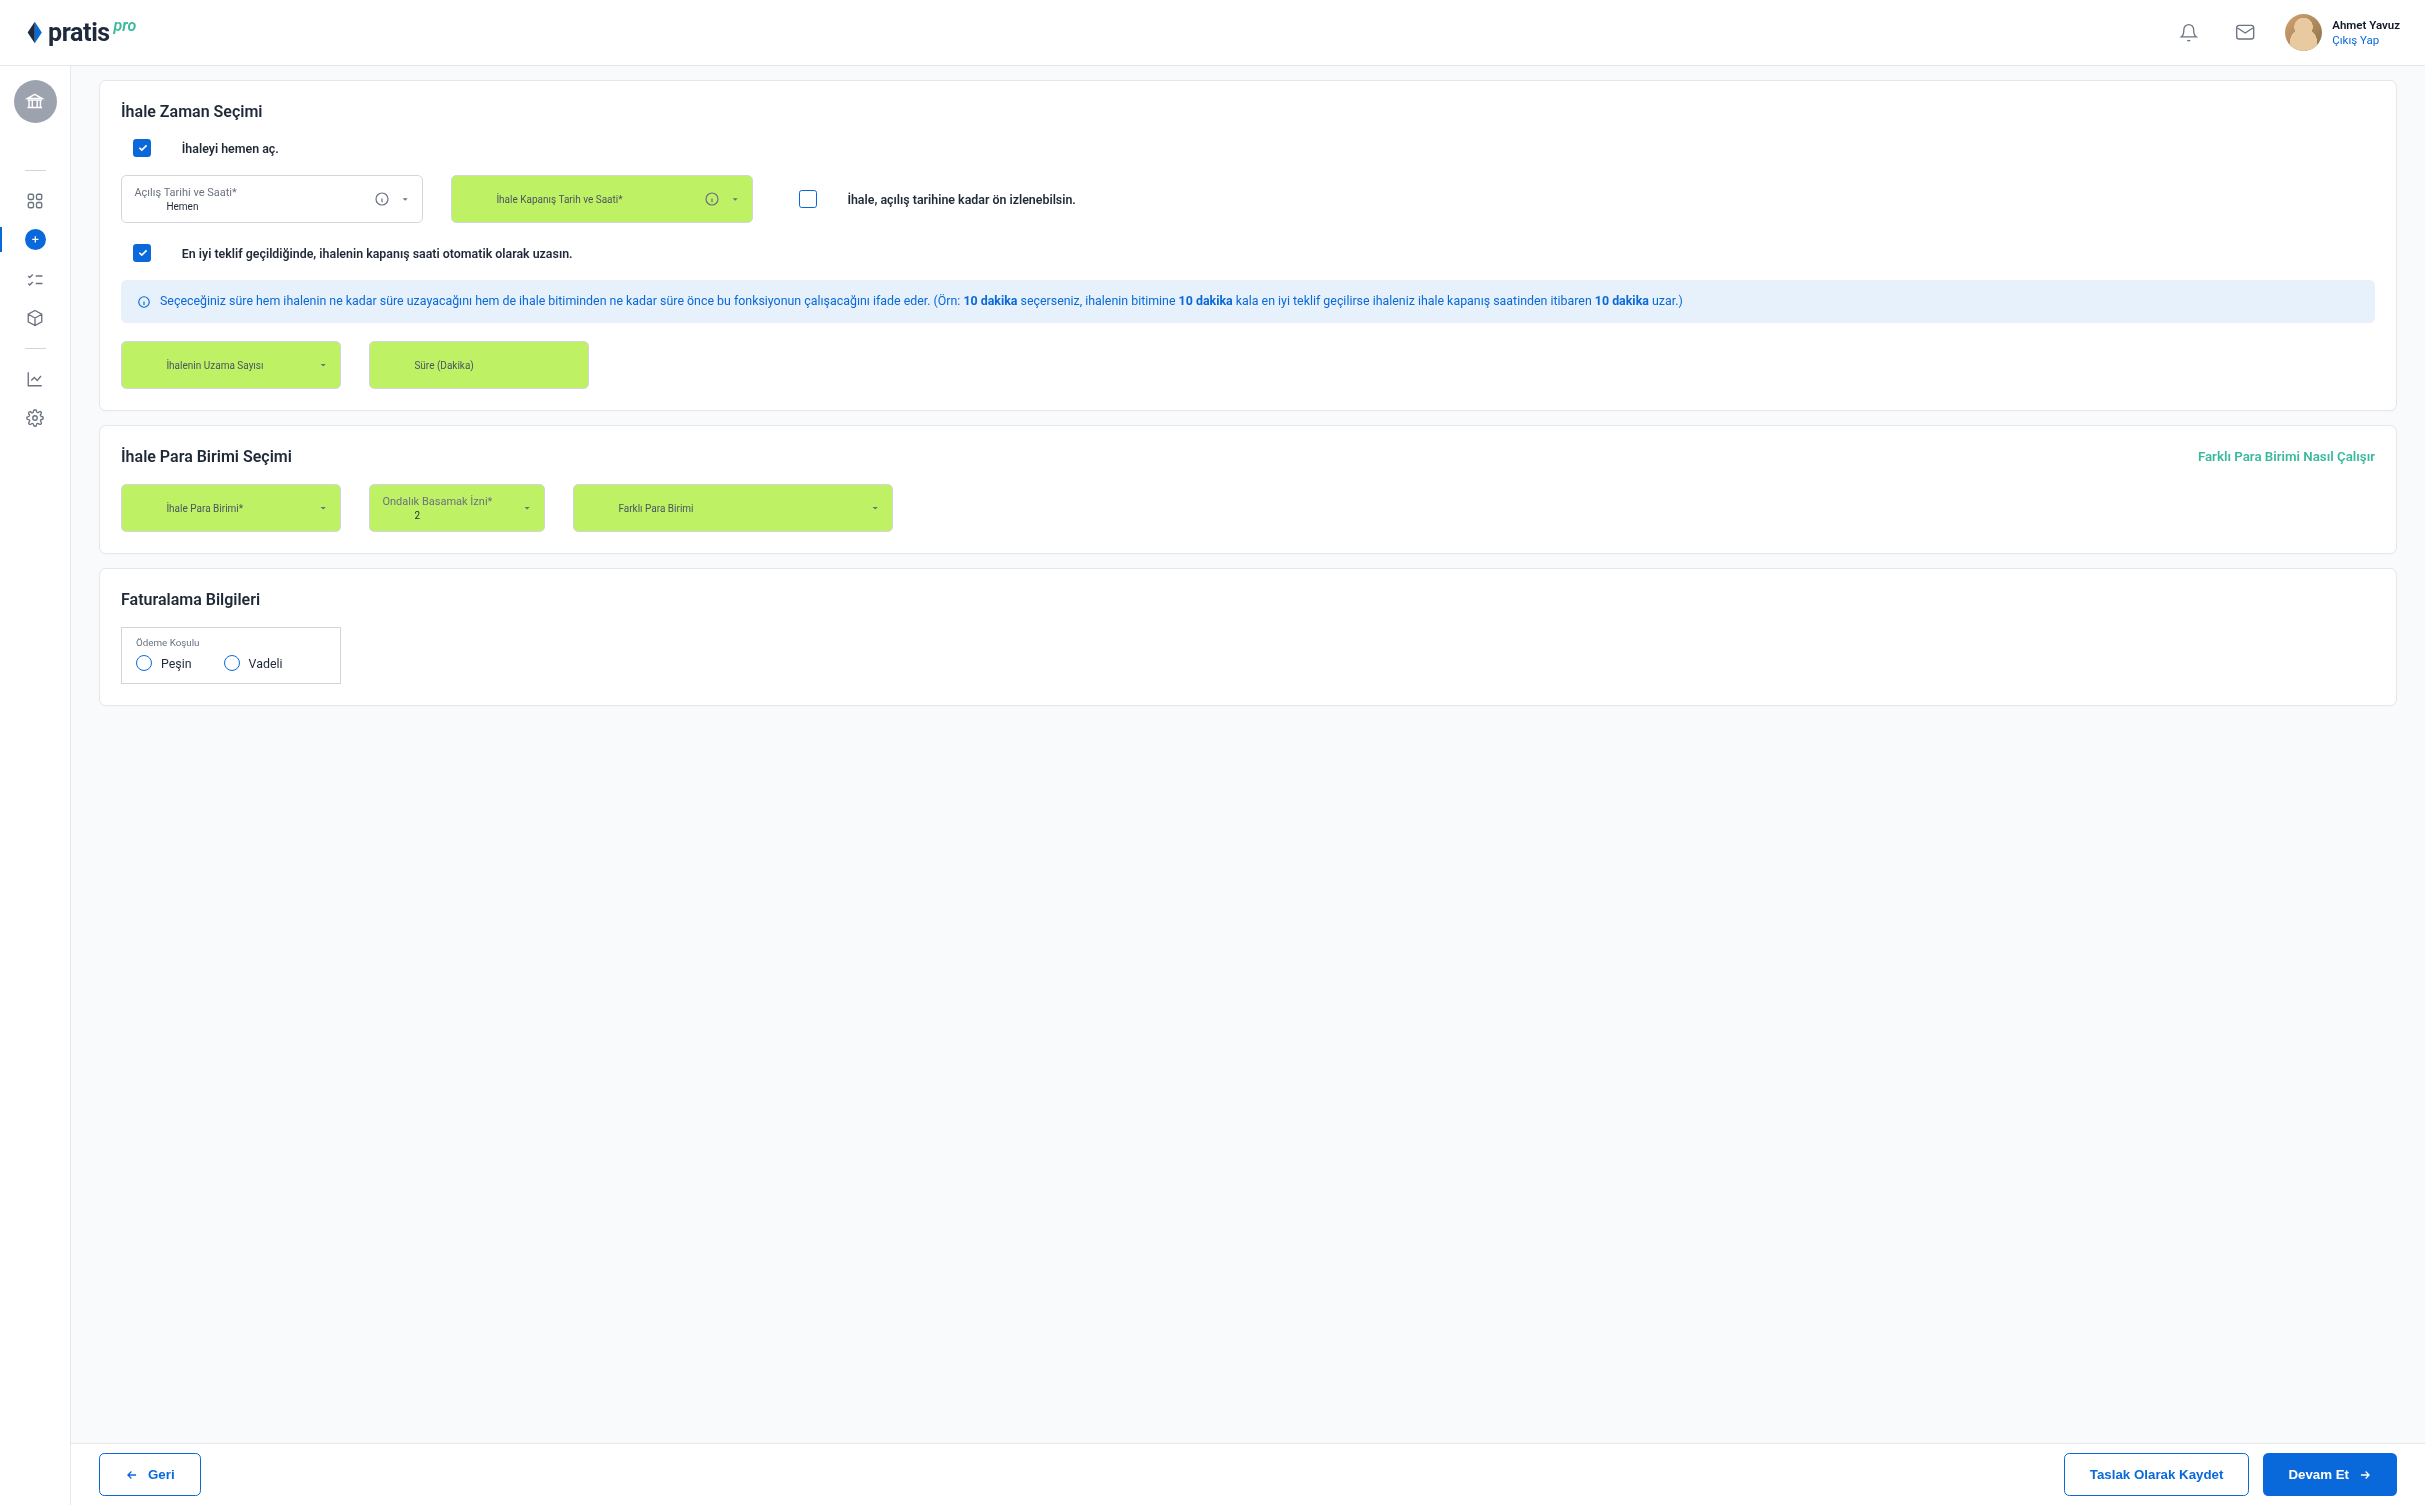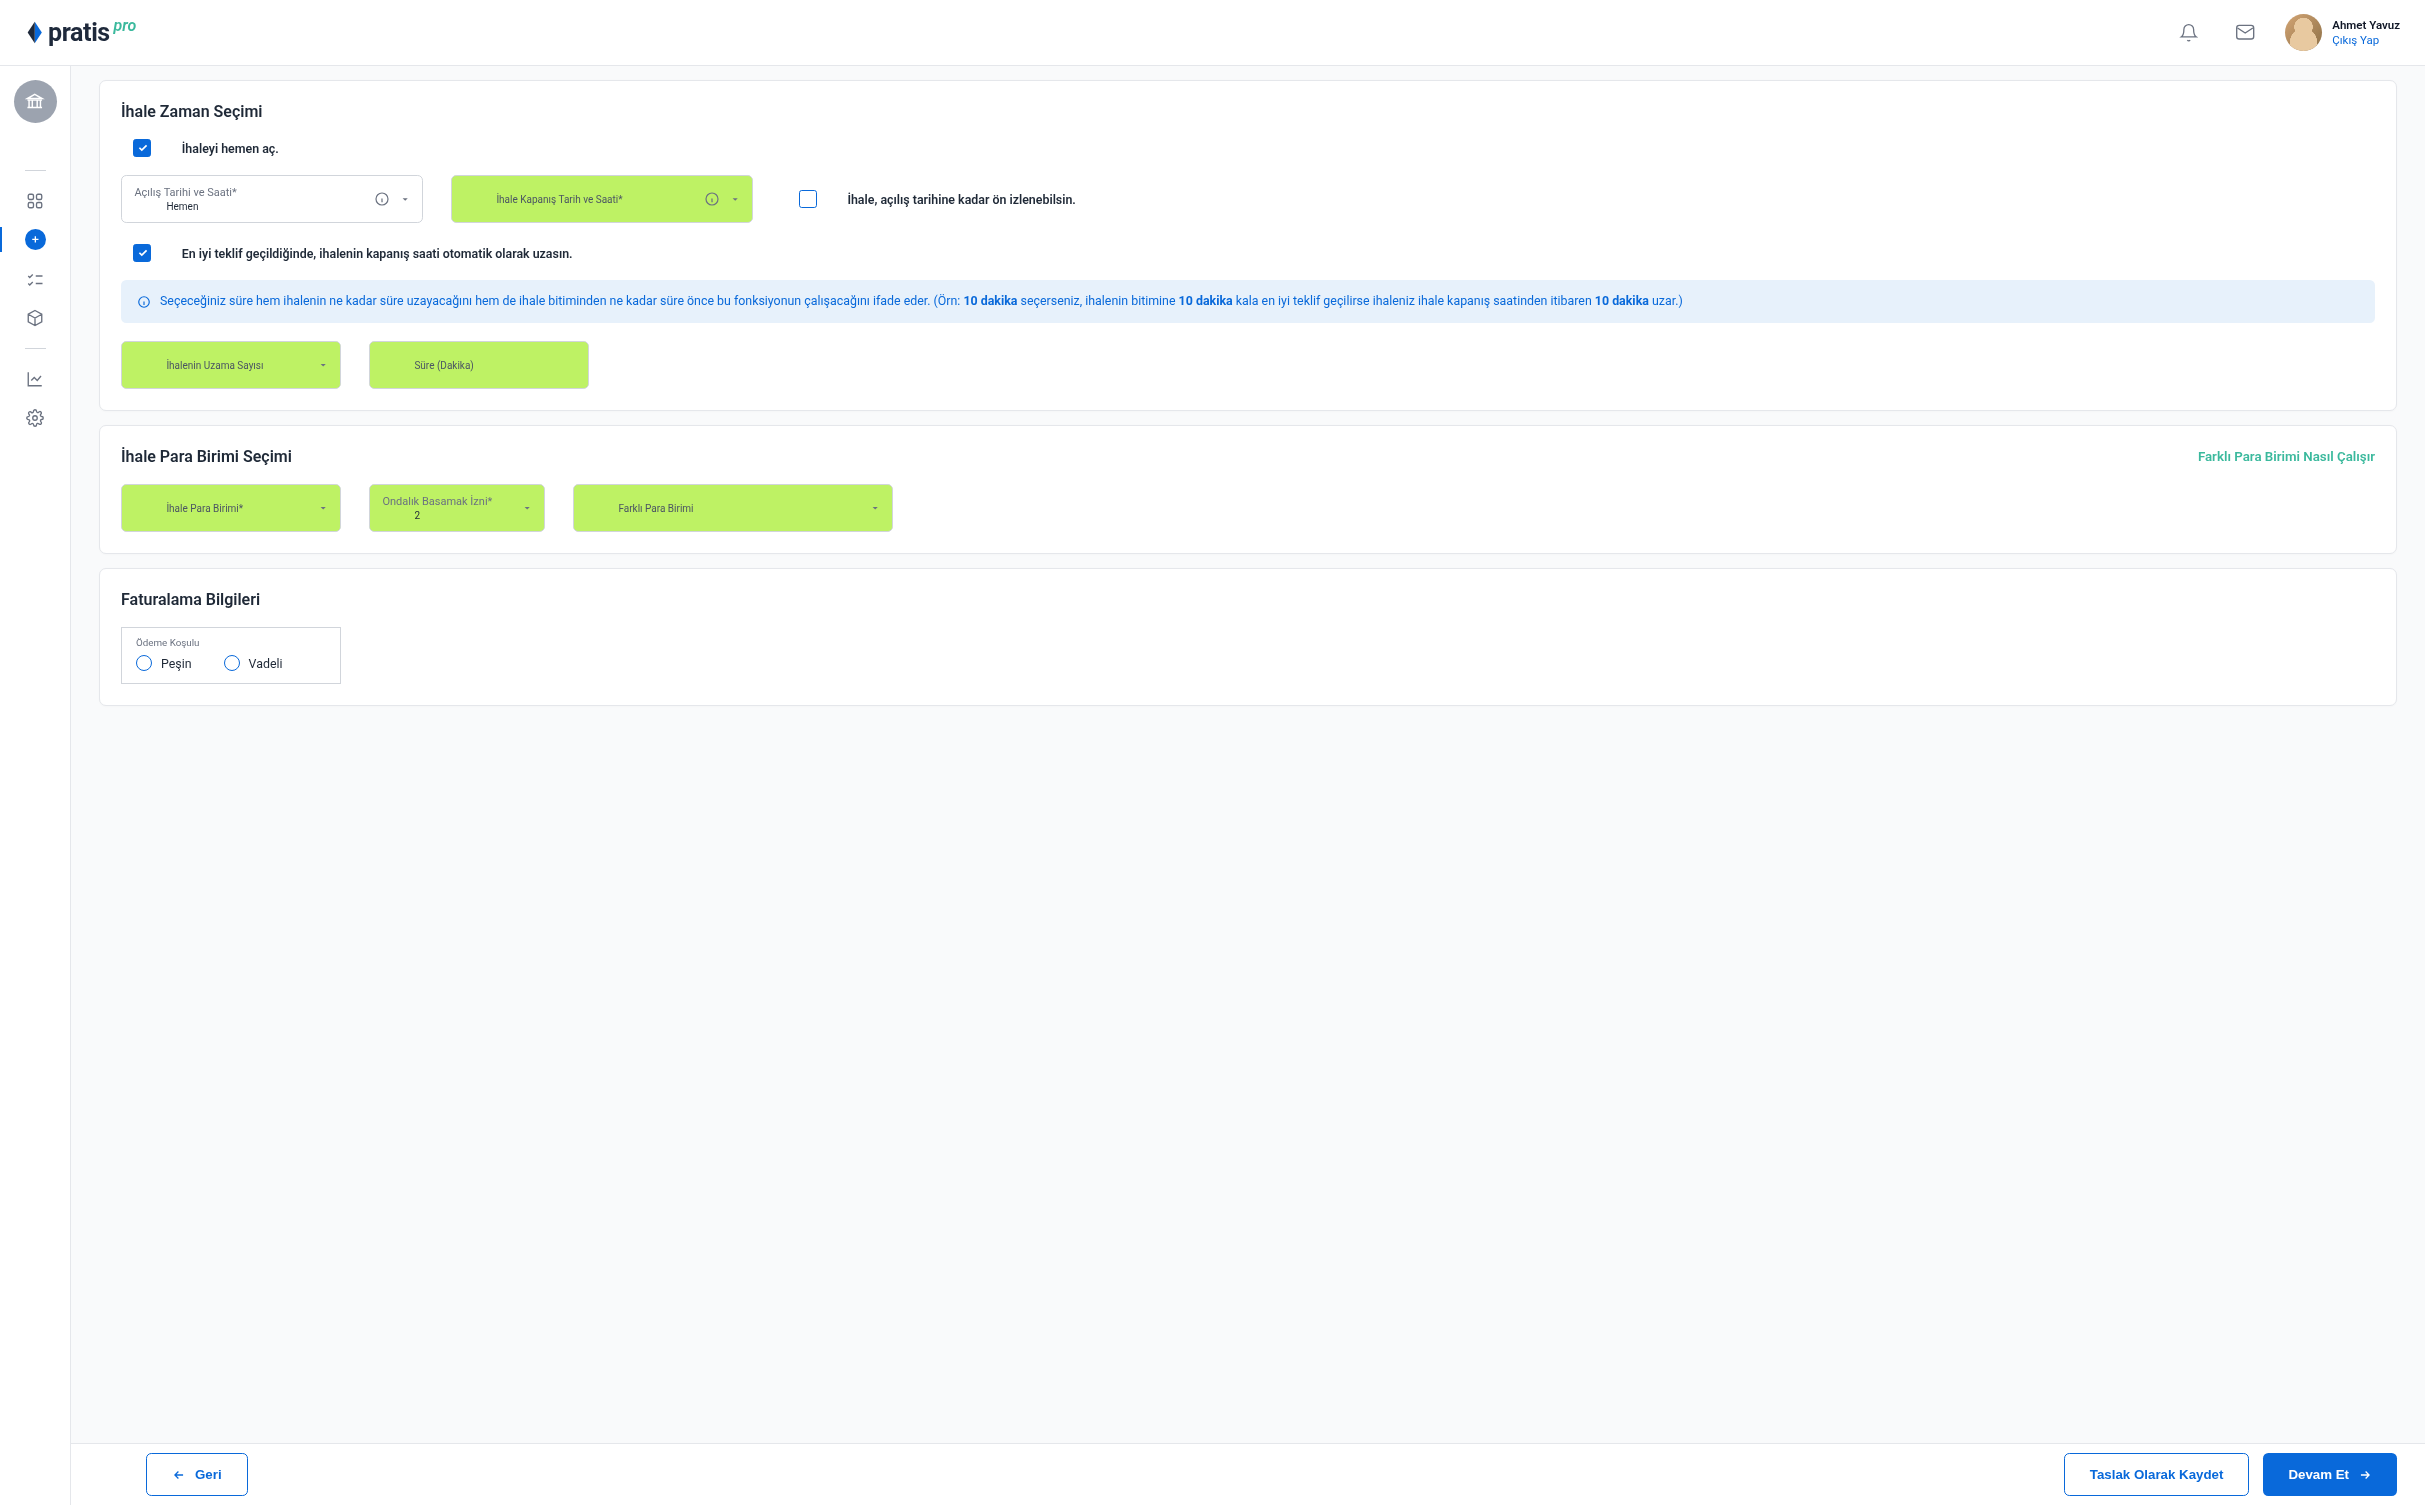--- a/index.html
+++ b/index.html
@@ -130,21 +130,21 @@
   .footer {
     position: fixed; bottom: 0; left: 71px; right: 0; height: 62px;
     background: #fff; border-top: 0.9px solid #e5e7eb;
     display: flex; align-items: center; justify-content: space-between; padding: 0 28px;
   }
   .footer-right { display: flex; gap: 14px; }
   .btn {
     height: 43px; padding: 0 25px; border-radius: 5.3px; font-size: 13.3px; font-weight: 600;
     display: flex; align-items: center; gap: 9px; cursor: pointer; border: none;
   }
-  .btn-outline-primary { border: 1.3px solid #0969da; color: #0969da; background: #fff; margin-left: 47px; }
+  .btn-outline-primary { border: 1.3px solid #0969da; color: #0969da; background: #fff; }
   .btn-primary { background: #0969da; color: #fff; }
 
   svg { display: block; }
 </style>
 </head>
 <body>
 
 <header class="header">
   <div class="logo">
     <span class="logo-mark">

